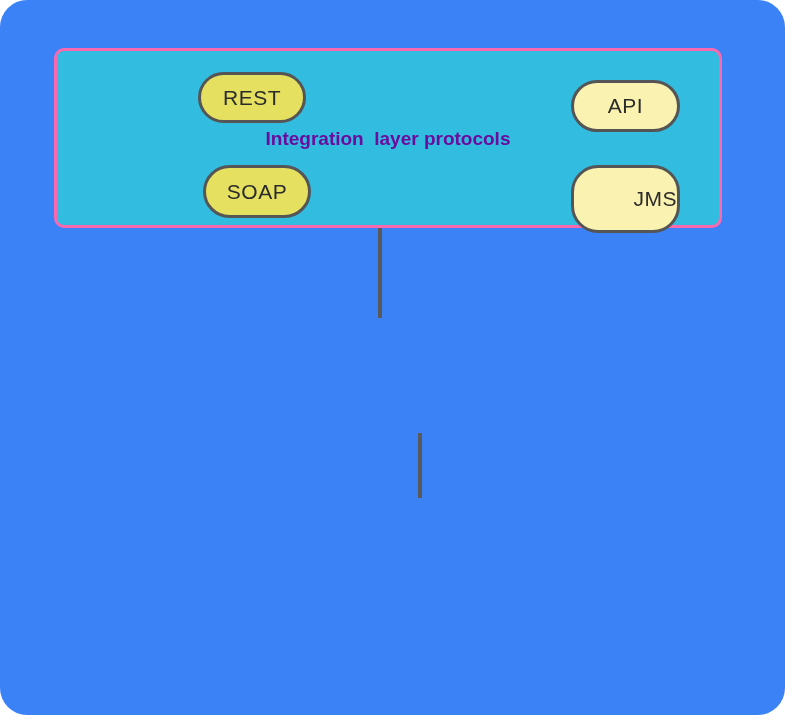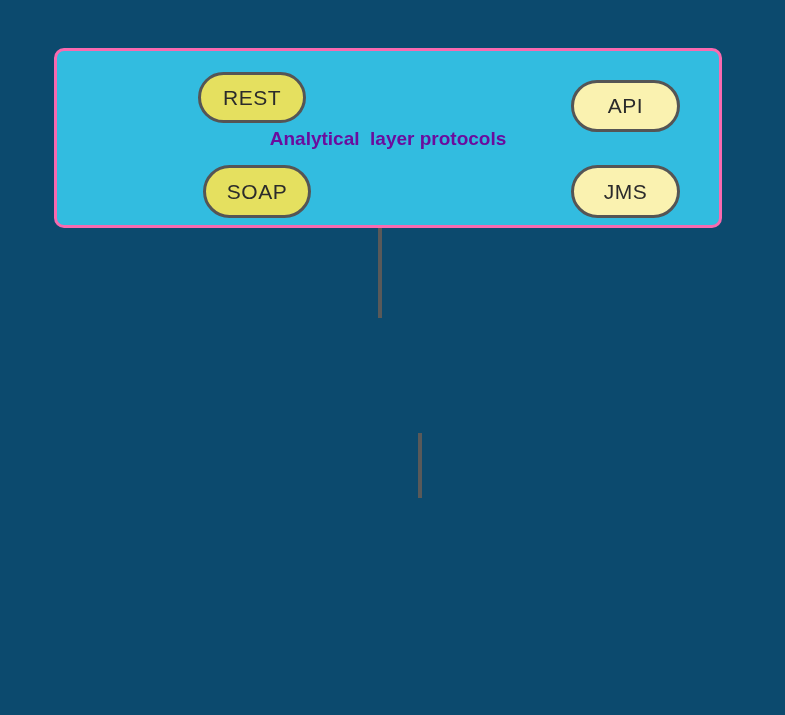--- a/index.html
+++ b/index.html
@@ -5,22 +5,23 @@
   html, body {
     margin: 0;
     padding: 0;
     background: #ffffff;
     font-family: "Liberation Sans", "DejaVu Sans", sans-serif;
   }
   .canvas {
     position: relative;
     width: 785px;
     height: 715px;
-    background: #0c4a6e;
+    background: #3b82f6;
     overflow: hidden;
+    border-radius: 27px;
   }
   .layer-box {
     position: absolute;
     background: #32bce0;
     box-sizing: border-box;
     border-radius: 10px;
   }
   .integration-box {
     left: 54px;
     top: 48px;
@@ -63,21 +64,21 @@
     justify-content: center;
     font-size: 21px;
     color: #2b2b2b;
     letter-spacing: 0.5px;
   }
   .pill-strong { background: #e5e05f; }
   .pill-pale   { background: #faf2b0; }
   .pill-rest { left: 141px; top: 21px;  width: 108px; height: 51px; }
   .pill-api  { left: 514px; top: 29px;  width: 109px; height: 52px; }
   .pill-soap { left: 146px; top: 114px; width: 108px; height: 53px; }
-  .pill-jms  { left: 514px; top: 114px; width: 109px; height: 53px; }
+  .pill-jms  { left: 514px; top: 114px; width: 109px; height: 68px; justify-content: flex-end; }
   .integration-title {
     position: absolute;
     left: 156px;
     top: 75px;
     width: 350px;
     height: 26px;
     line-height: 26px;
     text-align: center;
     font-size: 19px;
     font-weight: bold;
@@ -103,21 +104,21 @@
     </div>
     <div class="pill pill-pale pill-api">
       <span>API</span>
     </div>
     <div class="pill pill-strong pill-soap">
       <span>SOAP</span>
     </div>
     <div class="pill pill-pale pill-jms">
       <span>JMS</span>
     </div>
-    <div class="integration-title">Analytical  layer protocols</div>
+    <div class="integration-title">Integration  layer protocols</div>
   </div>
 
   <div class="connector connector-1"></div>
 
 
   <div class="connector connector-2"></div>
 
 
 </div>
 

